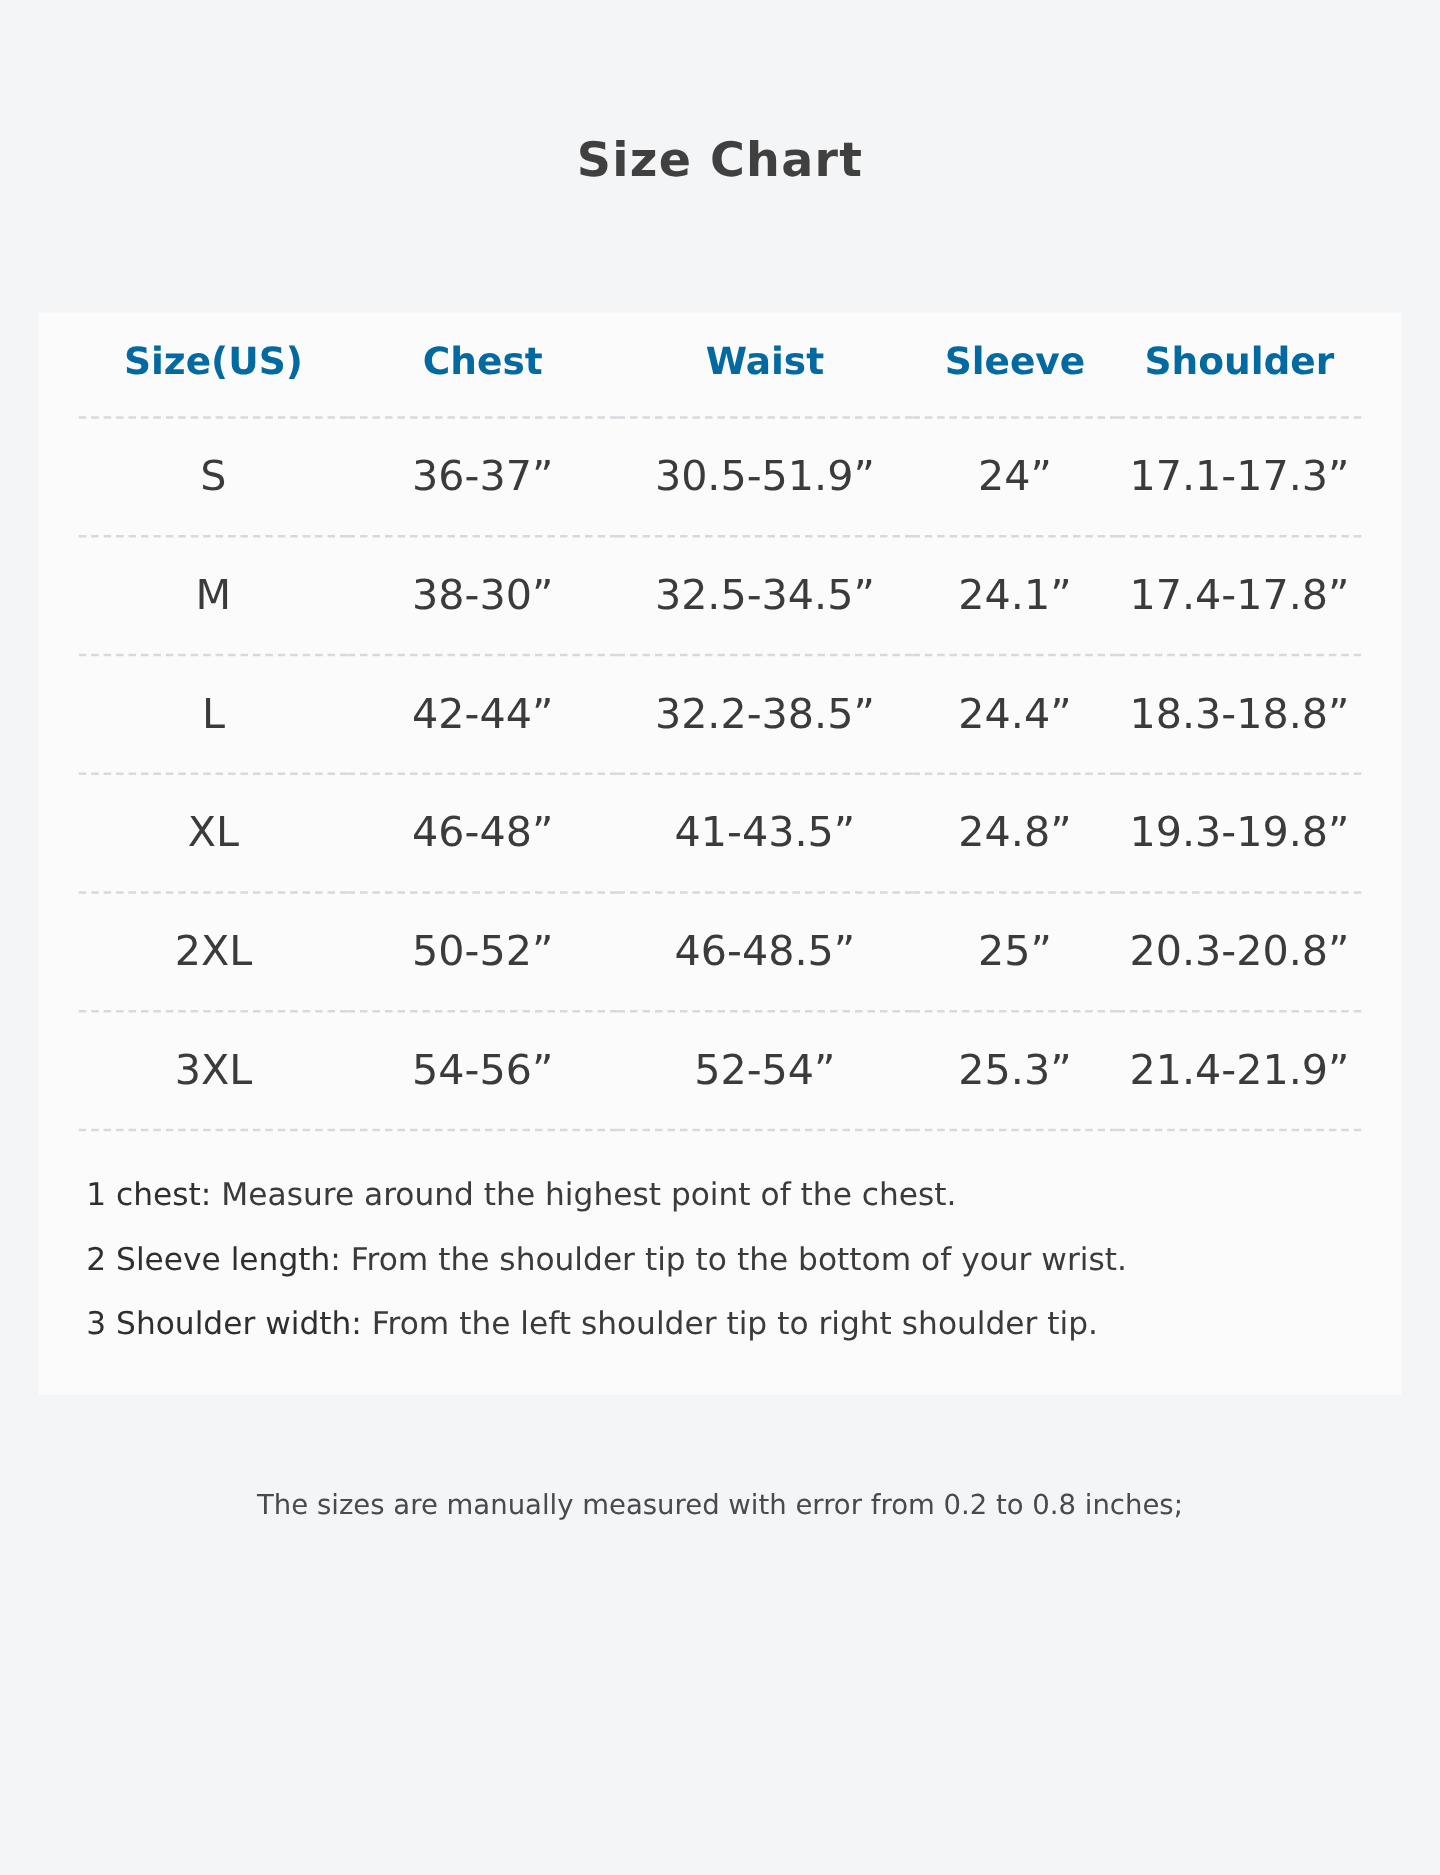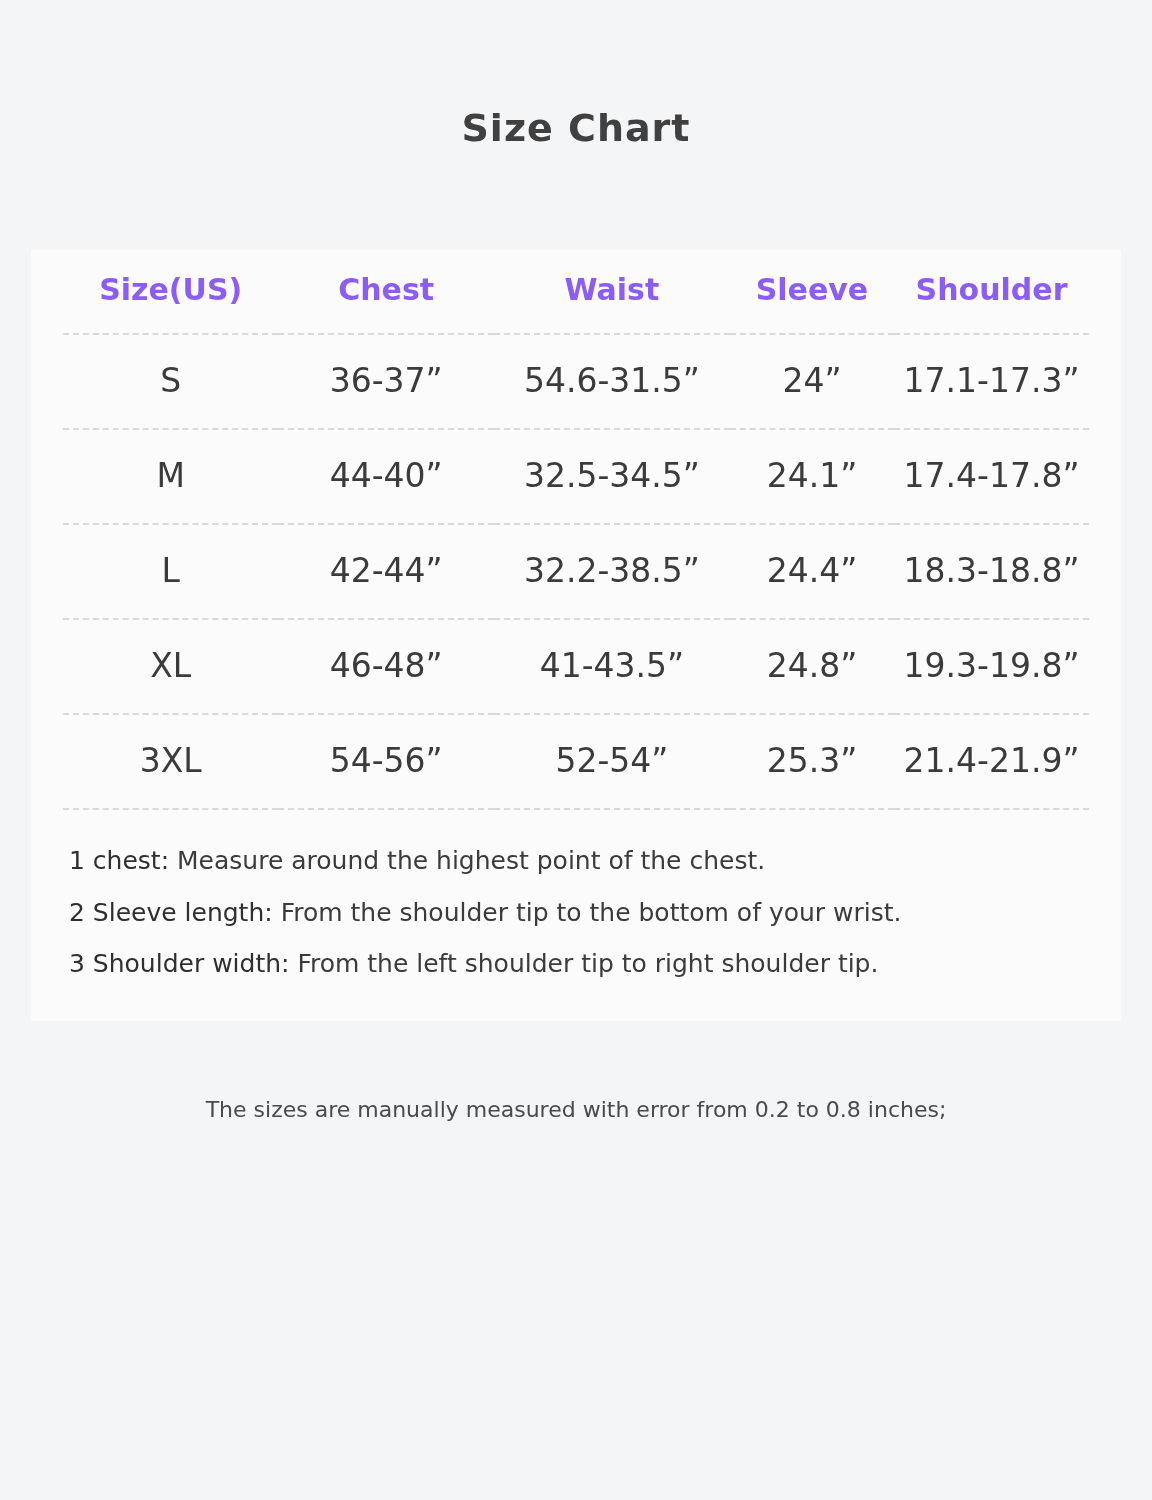--- a/index.html
+++ b/index.html
@@ -45,21 +45,21 @@
   }
   table.size-table col.c-size  { width: 21%; }
   table.size-table col.c-chest { width: 21%; }
   table.size-table col.c-waist { width: 23%; }
   table.size-table col.c-sleeve{ width: 16%; }
   table.size-table col.c-shoul { width: 19%; }
 
   table.size-table th {
     font-size: 30px;
     font-weight: bold;
-    color: #8b5cf6;
+    color: #0369a1;
     padding: 22px 0 26px 0;
     text-align: center;
     border-bottom: 2px dashed #d9d9dd;
   }
   table.size-table th.left-head {
     text-align: center;
   }
   table.size-table td {
     font-size: 33px;
     color: #3b3b3b;
@@ -113,44 +113,51 @@
           <th>Chest</th>
           <th>Waist</th>
           <th>Sleeve</th>
           <th>Shoulder</th>
         </tr>
       </thead>
       <tbody>
         <tr>
           <td>S</td>
           <td>36-37”</td>
-          <td>54.6-31.5”</td>
+          <td>30.5-51.9”</td>
           <td>24”</td>
           <td>17.1-17.3”</td>
         </tr>
         <tr>
           <td>M</td>
-          <td>44-40”</td>
+          <td>38-30”</td>
           <td>32.5-34.5”</td>
           <td>24.1”</td>
           <td>17.4-17.8”</td>
         </tr>
         <tr>
           <td>L</td>
           <td>42-44”</td>
           <td>32.2-38.5”</td>
           <td>24.4”</td>
           <td>18.3-18.8”</td>
         </tr>
         <tr>
           <td>XL</td>
           <td>46-48”</td>
           <td>41-43.5”</td>
           <td>24.8”</td>
           <td>19.3-19.8”</td>
+        </tr>
+        <tr>
+          <td>2XL</td>
+          <td>50-52”</td>
+          <td>46-48.5”</td>
+          <td>25”</td>
+          <td>20.3-20.8”</td>
         </tr>
         <tr>
           <td>3XL</td>
           <td>54-56”</td>
           <td>52-54”</td>
           <td>25.3”</td>
           <td>21.4-21.9”</td>
         </tr>
       </tbody>
     </table>

